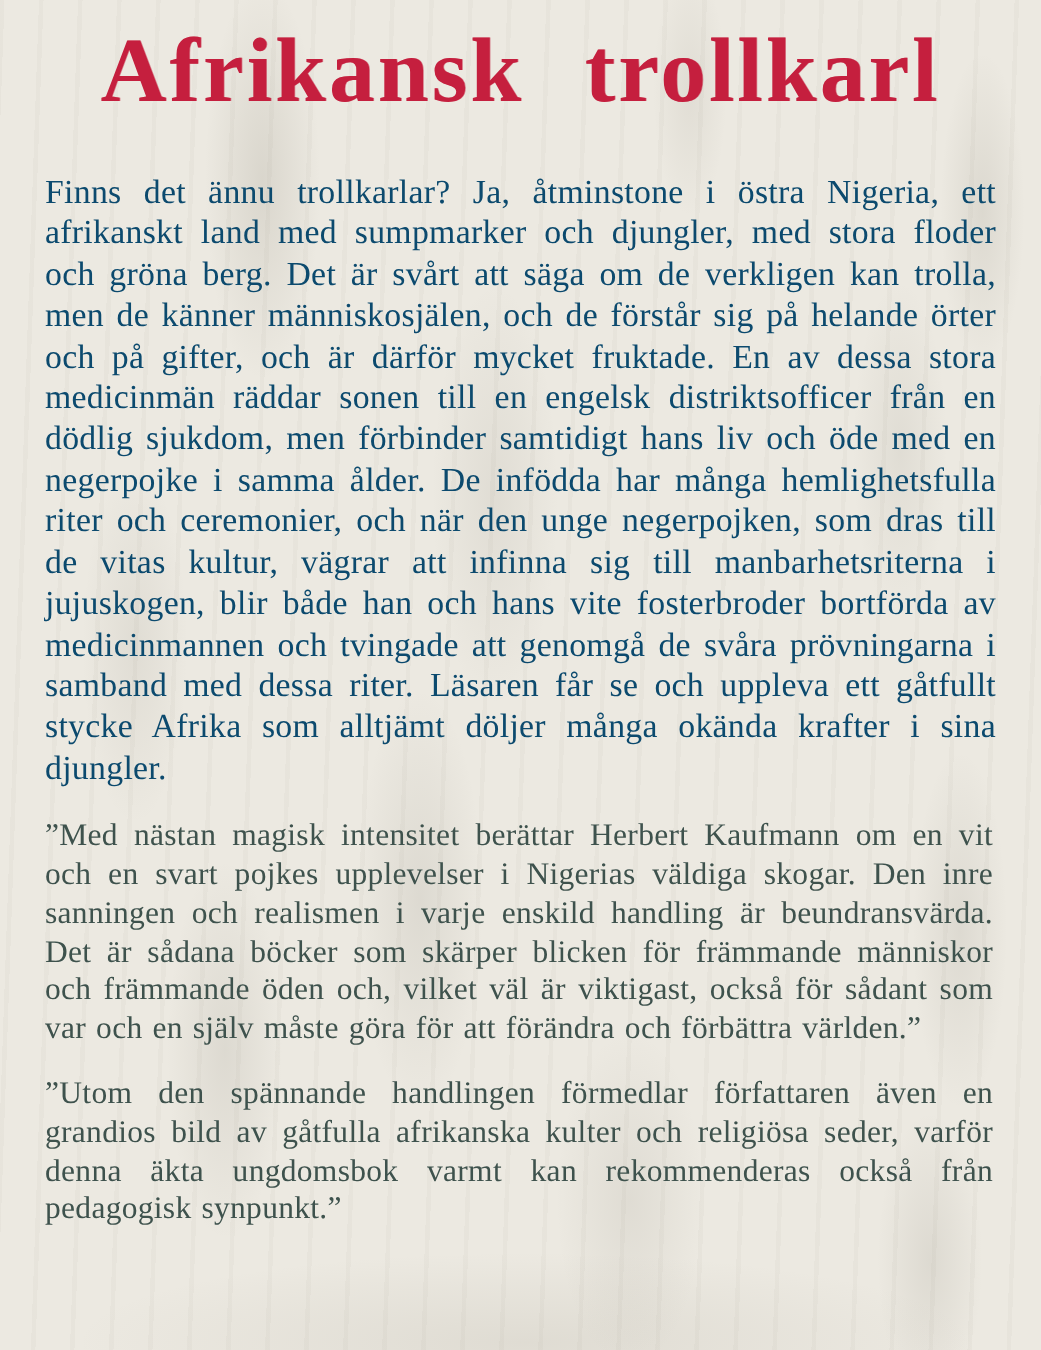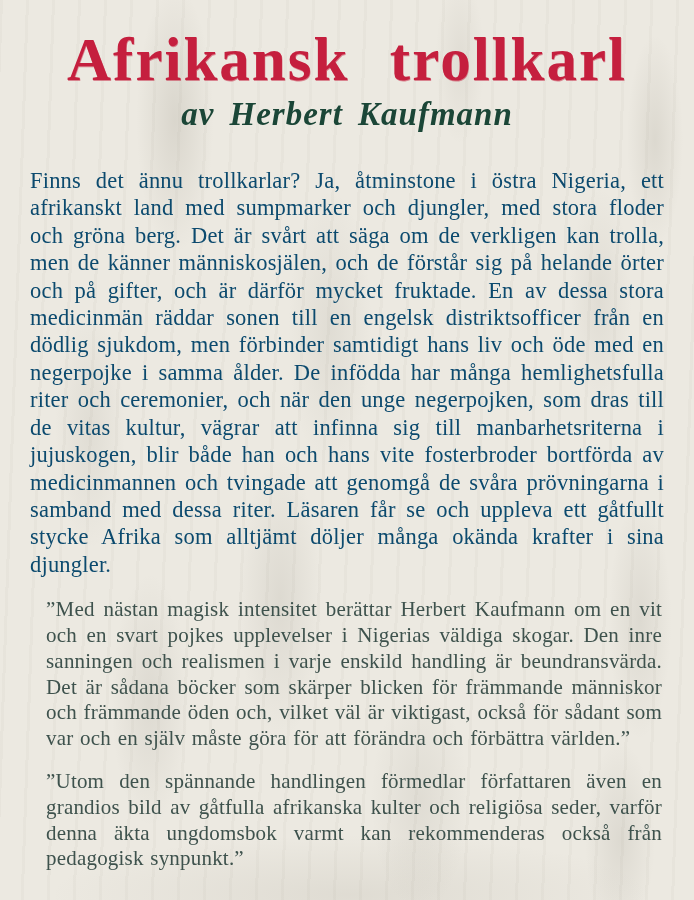--- a/index.html
+++ b/index.html
@@ -9,21 +9,21 @@
   }
   .page {
     position: relative;
     width: 694px;
     height: 900px;
     margin: 0 auto;
     background: #ece9e1;
     overflow: hidden;
     font-family: "Liberation Serif", "DejaVu Serif", serif;
     box-sizing: border-box;
-    padding: 20px 30px 0 30px;
+    padding: 8px 30px 0 30px;
   }
   
   .texture {
     position: absolute;
     inset: 0;
     pointer-events: none;
     background:
       radial-gradient(ellipse 55px 190px at 175px 120px, rgba(120,114,98,0.16), transparent 70%),
       radial-gradient(ellipse 40px 150px at 655px 140px, rgba(120,114,98,0.14), transparent 70%),
       radial-gradient(ellipse 35px 120px at 460px 60px,  rgba(120,114,98,0.10), transparent 70%),
@@ -72,42 +72,41 @@
     word-spacing: 1.5px;
   }
   .review-quote {
     position: relative;
     font-size: 21px;
     line-height: 25.8px;
     text-align: justify;
     color: #3e524d;
     letter-spacing: 0.2px;
     word-spacing: 1.2px;
-    margin: 19px 2px 0 16px;
+    margin: 19px 2px 0 0;
   }
   .review-source {
     position: relative;
     margin: 6px 52px 0 0;
     text-align: right;
     font-size: 22px;
     font-style: italic;
     color: #3e524d;
     letter-spacing: 0.4px;
   }
   .review-block-2 .review-quote { margin-top: 17px; }
 </style>
 </head>
 <body>
 
 <div class="page">
   <div class="texture"></div>
 
   <h1 class="title">Afrikansk trollkarl</h1>
 
-  <div class="byline">av Herbert Kaufmann</div>
 
   <p class="intro">Finns det ännu trollkarlar? Ja, åtminstone i östra Nigeria, ett afrikanskt land med sumpmarker och djungler, med stora floder och gröna berg. Det är svårt att säga om de verkligen kan trolla, men de känner människosjälen, och de förstår sig på helande örter och på gifter, och är därför mycket fruktade. En av dessa stora medicinmän räddar sonen till en engelsk distriktsofficer från en dödlig sjukdom, men förbinder samtidigt hans liv och öde med en negerpojke i samma ålder. De infödda har många hemlighetsfulla riter och ceremonier, och när den unge negerpojken, som dras till de vitas kultur, vägrar att infinna sig till manbarhetsriterna i jujuskogen, blir både han och hans vite fosterbroder bortförda av medicinmannen och tvingade att genomgå de svåra prövningarna i samband med dessa riter. Läsaren får se och uppleva ett gåtfullt stycke Afrika som alltjämt döljer många okända krafter i sina djungler.</p>
 
   <div class="review-block-1">
     <p class="review-quote">”Med nästan magisk intensitet berättar Herbert Kaufmann om en vit och en svart pojkes upplevelser i Nigerias väldiga skogar. Den inre sanningen och realismen i varje enskild handling är beundransvärda. Det är sådana böcker som skärper blicken för främmande människor och främmande öden och, vilket väl är viktigast, också för sådant som var och en själv måste göra för att förändra och förbättra världen.”</p>
   </div>
 
   <div class="review-block-2">
     <p class="review-quote">”Utom den spännande handlingen förmedlar författaren även en grandios bild av gåtfulla afrikanska kulter och religiösa seder, varför denna äkta ungdomsbok varmt kan rekommenderas också från pedagogisk synpunkt.”</p>
 

